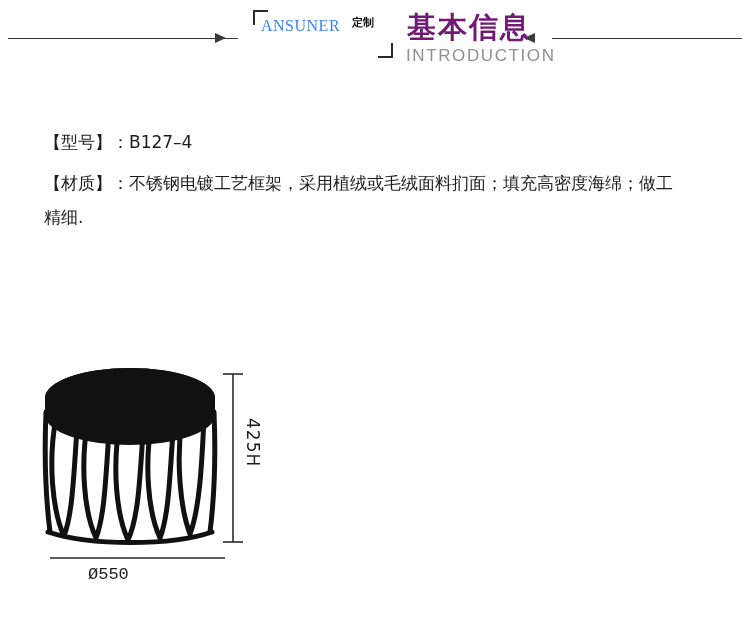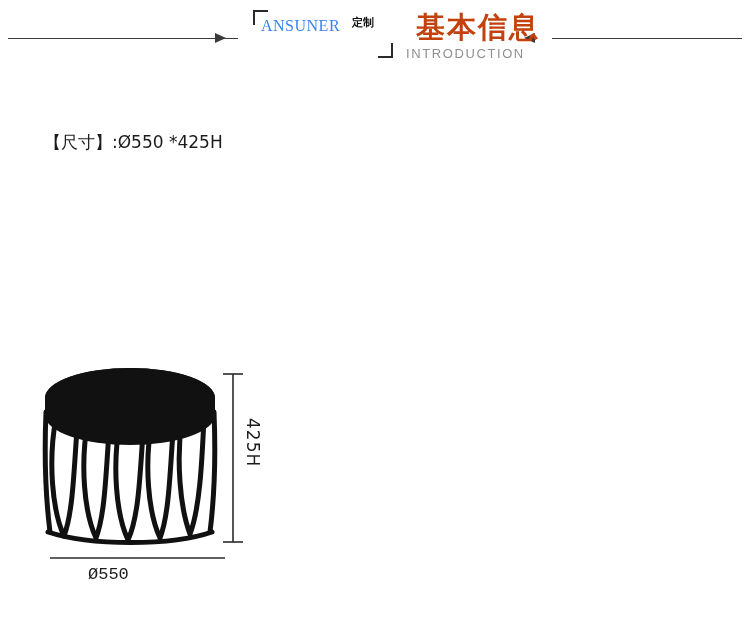--- a/index.html
+++ b/index.html
@@ -79,33 +79,33 @@
     width: 28px;
     font-size: 11px;
     line-height: 12px;
     color: #111;
     font-family: "DejaVu Sans", sans-serif;
     font-weight: bold;
   }
 
   .title-zh {
     position: absolute;
-    left: 416px;
+    left: 407px;
     top: 8px;
     font-size: 29px;
     font-weight: bold;
     letter-spacing: 2px;
-    color: #c2410c;
+    color: #701a75;
     font-family: Liberation Serif, serif;
   }
   .title-en {
     position: absolute;
     left: 406px;
     top: 46px;
-    font-size: 13px;
+    font-size: 17px;
     letter-spacing: 1.6px;
     color: #8f8f8f;
     font-family: "Liberation Sans", sans-serif;
   }
 
   
   .specs {
     position: absolute;
     left: 44px;
     top: 122px;
@@ -165,21 +165,22 @@
     <span class="corner-br"></span>
     <span class="brand-name">ANSUNER</span>
     <span class="brand-sub">定制</span>
   </div>
 
   <div class="title-zh">基本信息</div>
   <div class="title-en">INTRODUCTION</div>
 </div>
 
 <div class="specs">
-  <div class="spec-line">【尺寸】:Ø550 *425H</div>
+  <div class="spec-line">【型号】：B127–4</div>
+  <div class="spec-line wrap">【材质】：不锈钢电镀工艺框架，采用植绒或毛绒面料扪面；填充高密度海绵；做工精细.</div>
 </div>
 
 <div class="drawing">
   <svg width="300" height="240" viewBox="0 0 300 240" xmlns="http://www.w3.org/2000/svg">
 
     <path d="M15 38 A 85 30 0 0 1 185 38 L185 55 A 85 30 0 0 1 15 55 Z" fill="#111"></path>
     <ellipse cx="100" cy="38" rx="85" ry="30" fill="#111"></ellipse>
 
     <path d="M16 52 C 14 100, 16 140, 20 172" stroke="#111" stroke-width="5" fill="none" stroke-linecap="round"></path>
     <path d="M184 52 C 186 100, 184 140, 180 172" stroke="#111" stroke-width="5" fill="none" stroke-linecap="round"></path>

